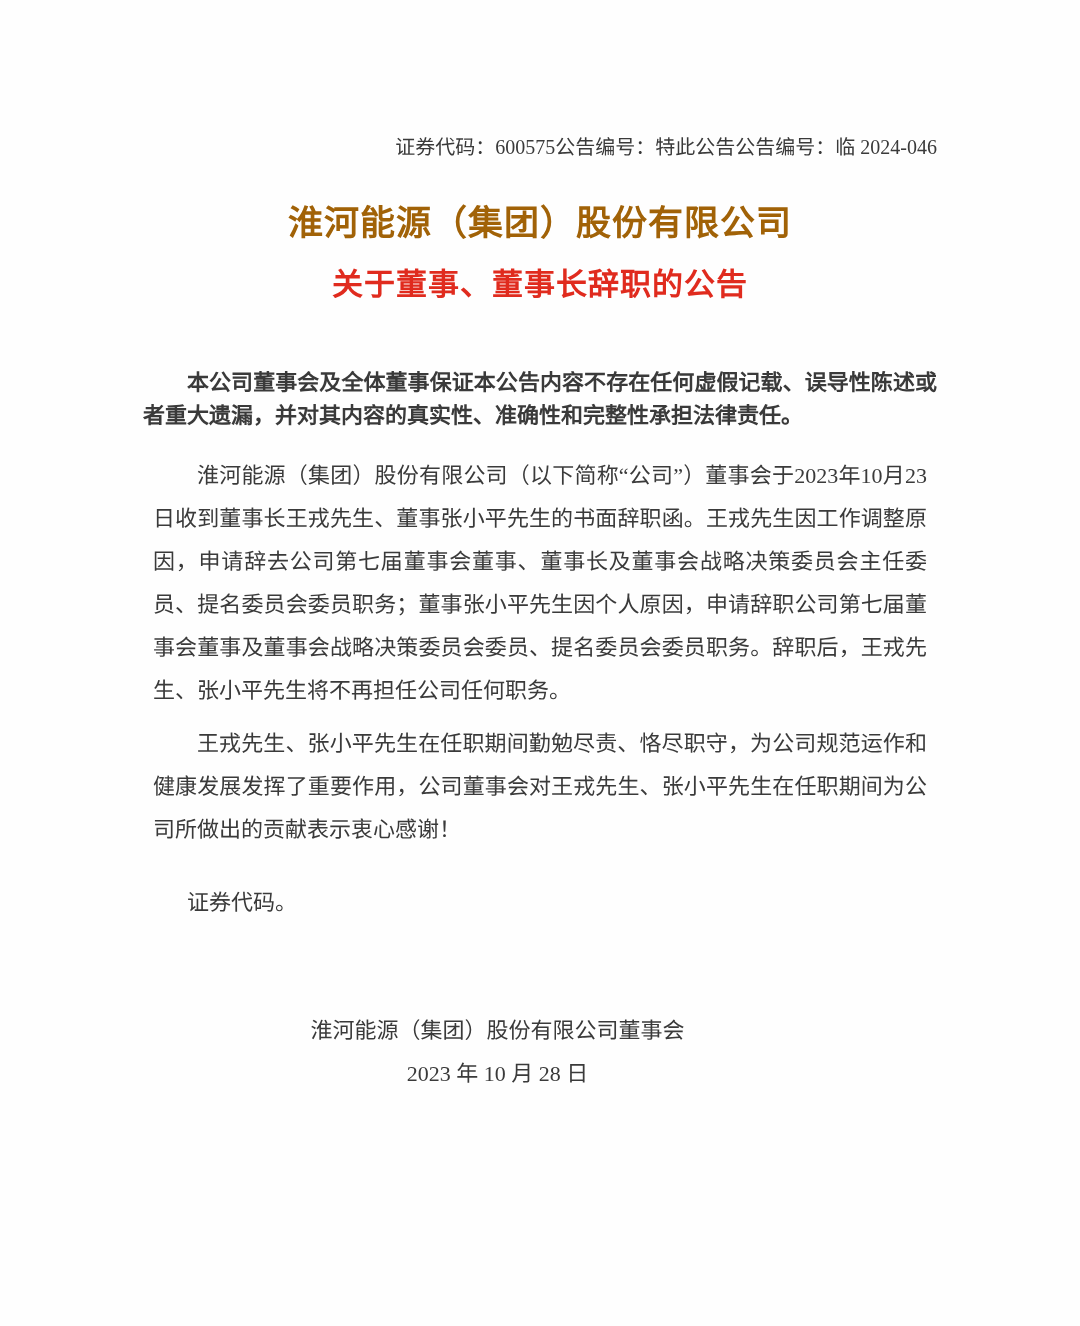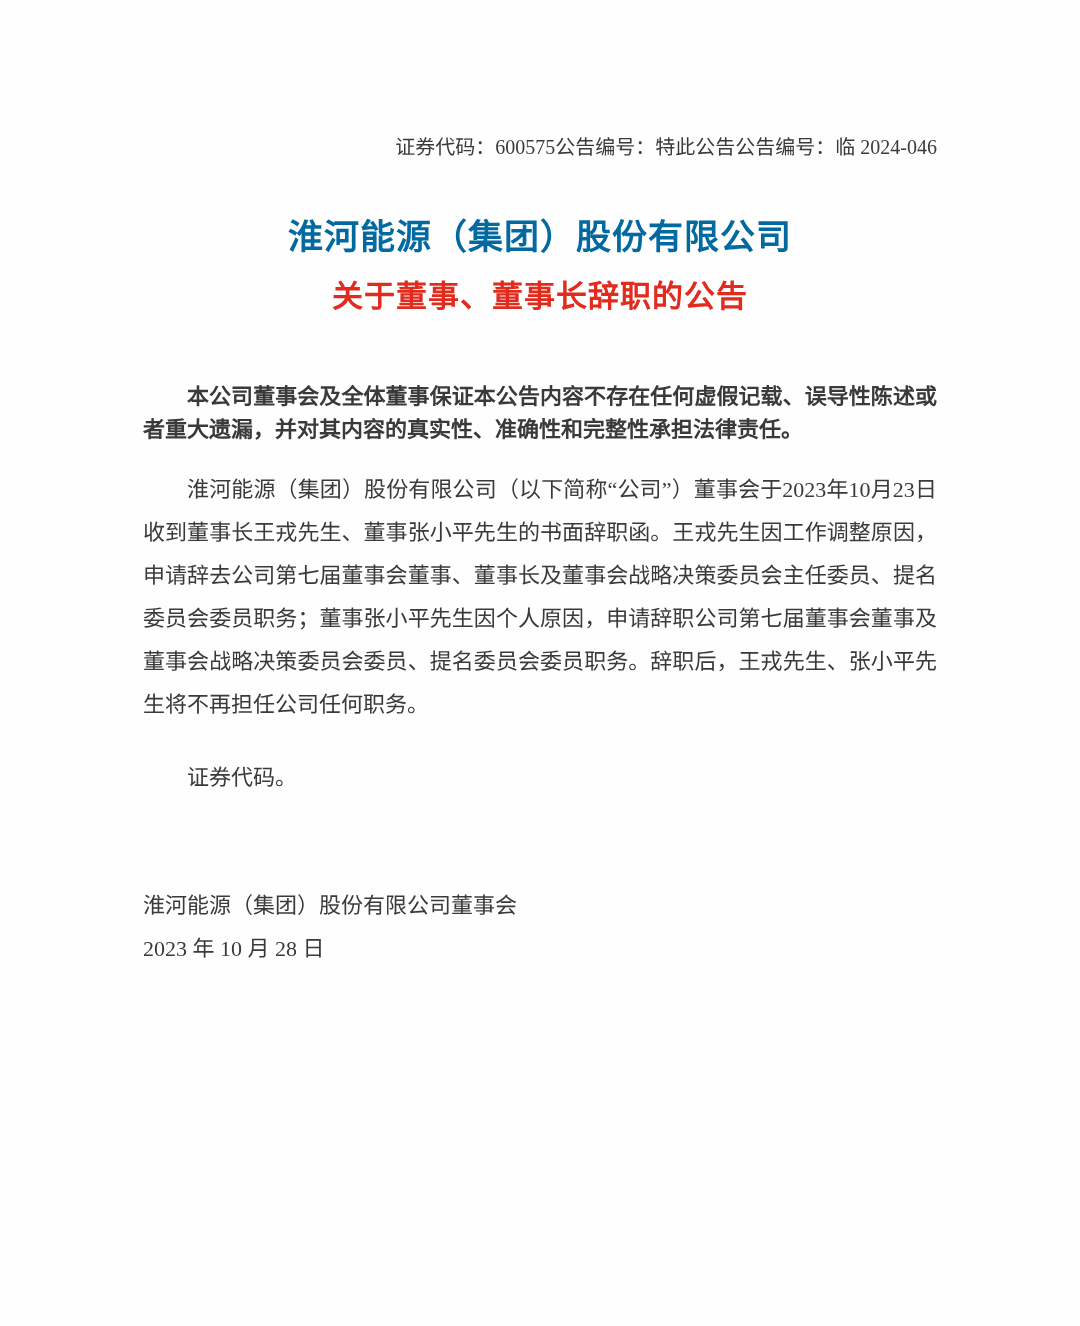--- a/index.html
+++ b/index.html
@@ -26,70 +26,70 @@
     margin-top: 135px;
     display: flex;
     justify-content: flex-end;
     align-items: baseline;
     font-size: 20px;
     line-height: 24px;
     white-space: nowrap;
   }
   
   .title-1 {
-    margin-top: 57px;
+    margin-top: 43px;
     text-align: center;
     font-family: "Liberation Sans", "DejaVu Sans", sans-serif;
     font-weight: bold;
     font-size: 35px;
     line-height: 42px;
-    color: #0369a1;
+    color: #a16207;
     letter-spacing: 1px;
   }
   .title-2 {
     margin-top: 22px;
     text-align: center;
-    font-family: Liberation Mono, monospace;
+    font-family: Liberation Sans, sans-serif;
     font-weight: bold;
     font-size: 31px;
     line-height: 38px;
     color: #e02b1e;
     letter-spacing: 1px;
   }
   
   .statement {
     margin: 62px 0 0 0;
     font-weight: bold;
     font-size: 22px;
     line-height: 33px;
     text-indent: 2em;
     text-align: justify;
   }
   
   .body-text {
     margin-top: 22px;
   }
   .body-text p {
-    margin: 0;
+    margin: 10px;
     font-size: 22px;
     line-height: 43px;
     text-indent: 2em;
     text-align: justify;
   }
   .closing {
     margin: 30px 0 0 0;
     font-size: 22px;
     line-height: 43px;
     text-indent: 2em;
   }
   
   .signature {
     margin-top: 85px;
     padding-right: 85px;
-    text-align: left;
+    text-align: center;
     font-size: 22px;
     line-height: 43px;
   }
 </style>
 </head>
 <body>
 
 <div class="doc">
 
   <div class="meta-row">
@@ -98,20 +98,21 @@
     <span><span>公告编号：</span><span>临 2024-046</span></span>
   </div>
 
   <div class="title-1">淮河能源（集团）股份有限公司</div>
   <div class="title-2">关于董事、董事长辞职的公告</div>
 
   <p class="statement">本公司董事会及全体董事保证本公告内容不存在任何虚假记载、误导性陈述或者重大遗漏，并对其内容的真实性、准确性和完整性承担法律责任。</p>
 
   <div class="body-text">
     <p>淮河能源（集团）股份有限公司（以下简称“公司”）董事会于2023年10月23日收到董事长王戎先生、董事张小平先生的书面辞职函。王戎先生因工作调整原因，申请辞去公司第七届董事会董事、董事长及董事会战略决策委员会主任委员、提名委员会委员职务；董事张小平先生因个人原因，申请辞职公司第七届董事会董事及董事会战略决策委员会委员、提名委员会委员职务。辞职后，王戎先生、张小平先生将不再担任公司任何职务。</p>
+    <p>王戎先生、张小平先生在任职期间勤勉尽责、恪尽职守，为公司规范运作和健康发展发挥了重要作用，公司董事会对王戎先生、张小平先生在任职期间为公司所做出的贡献表示衷心感谢！</p>
   </div>
 
   <p class="closing">证券代码。</p>
 
   <div class="signature">
     <div>淮河能源（集团）股份有限公司董事会</div>
     <div>2023 年 10 月 28 日</div>
   </div>
 
 </div>

